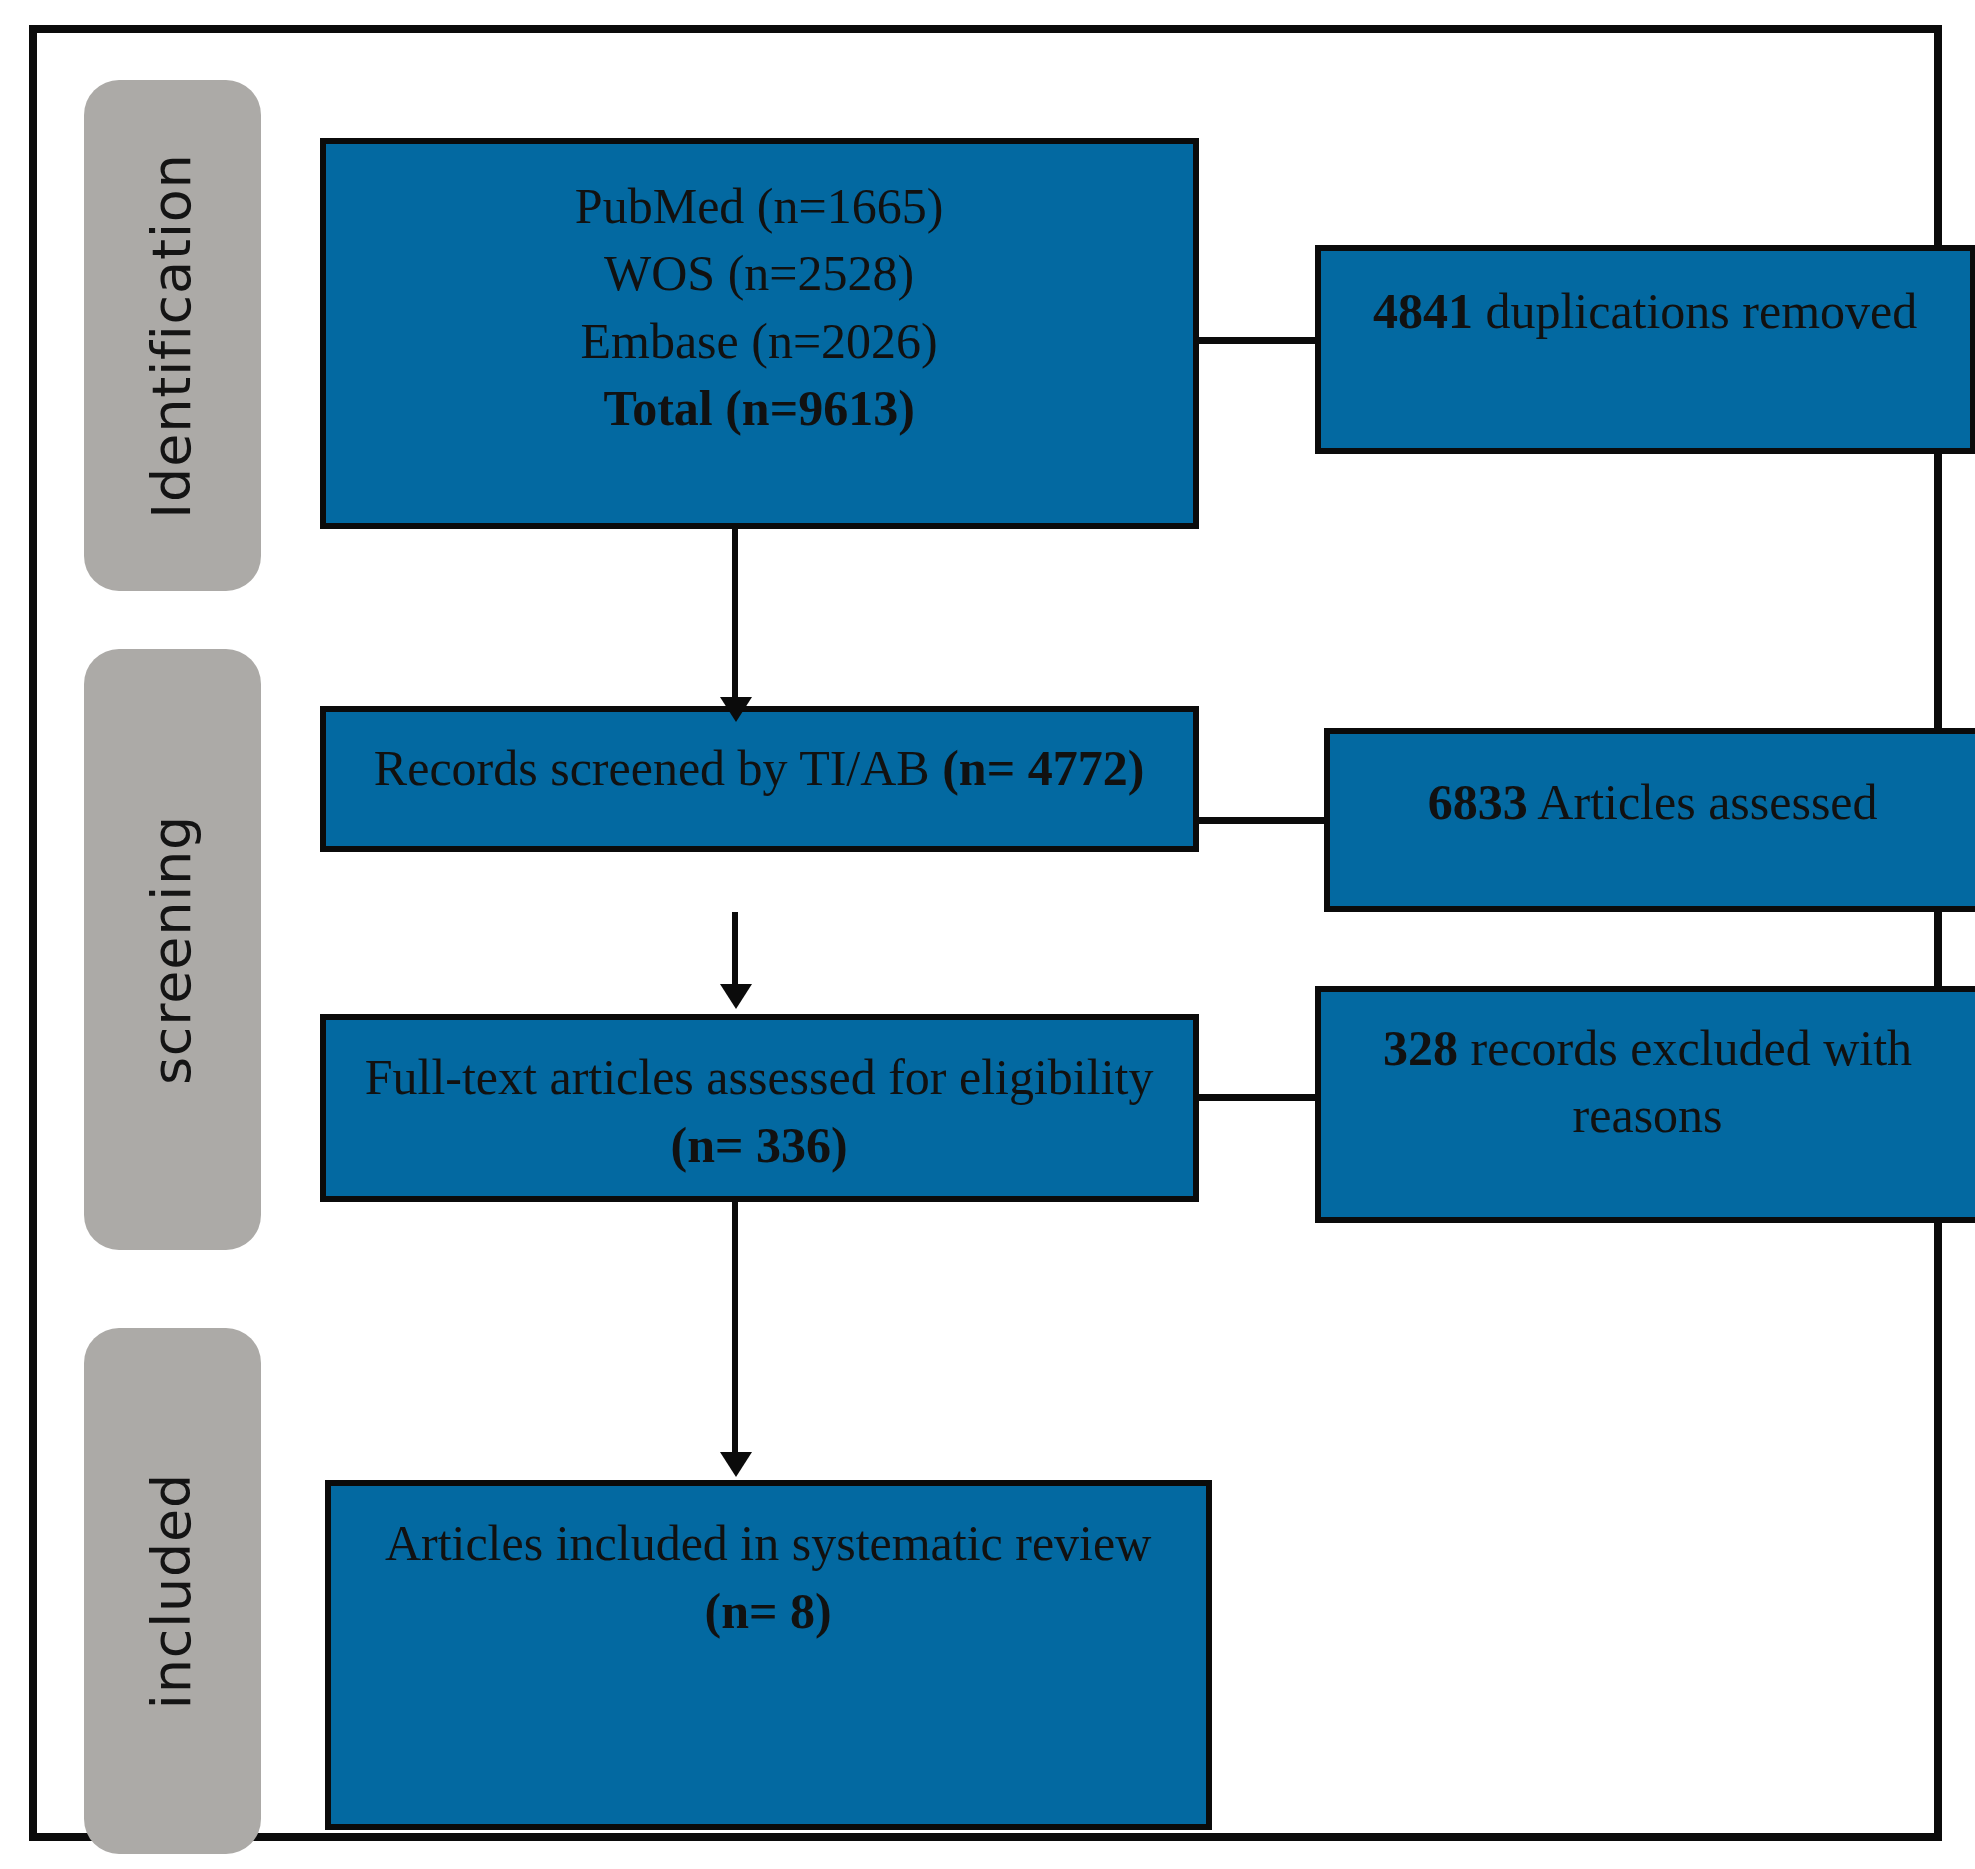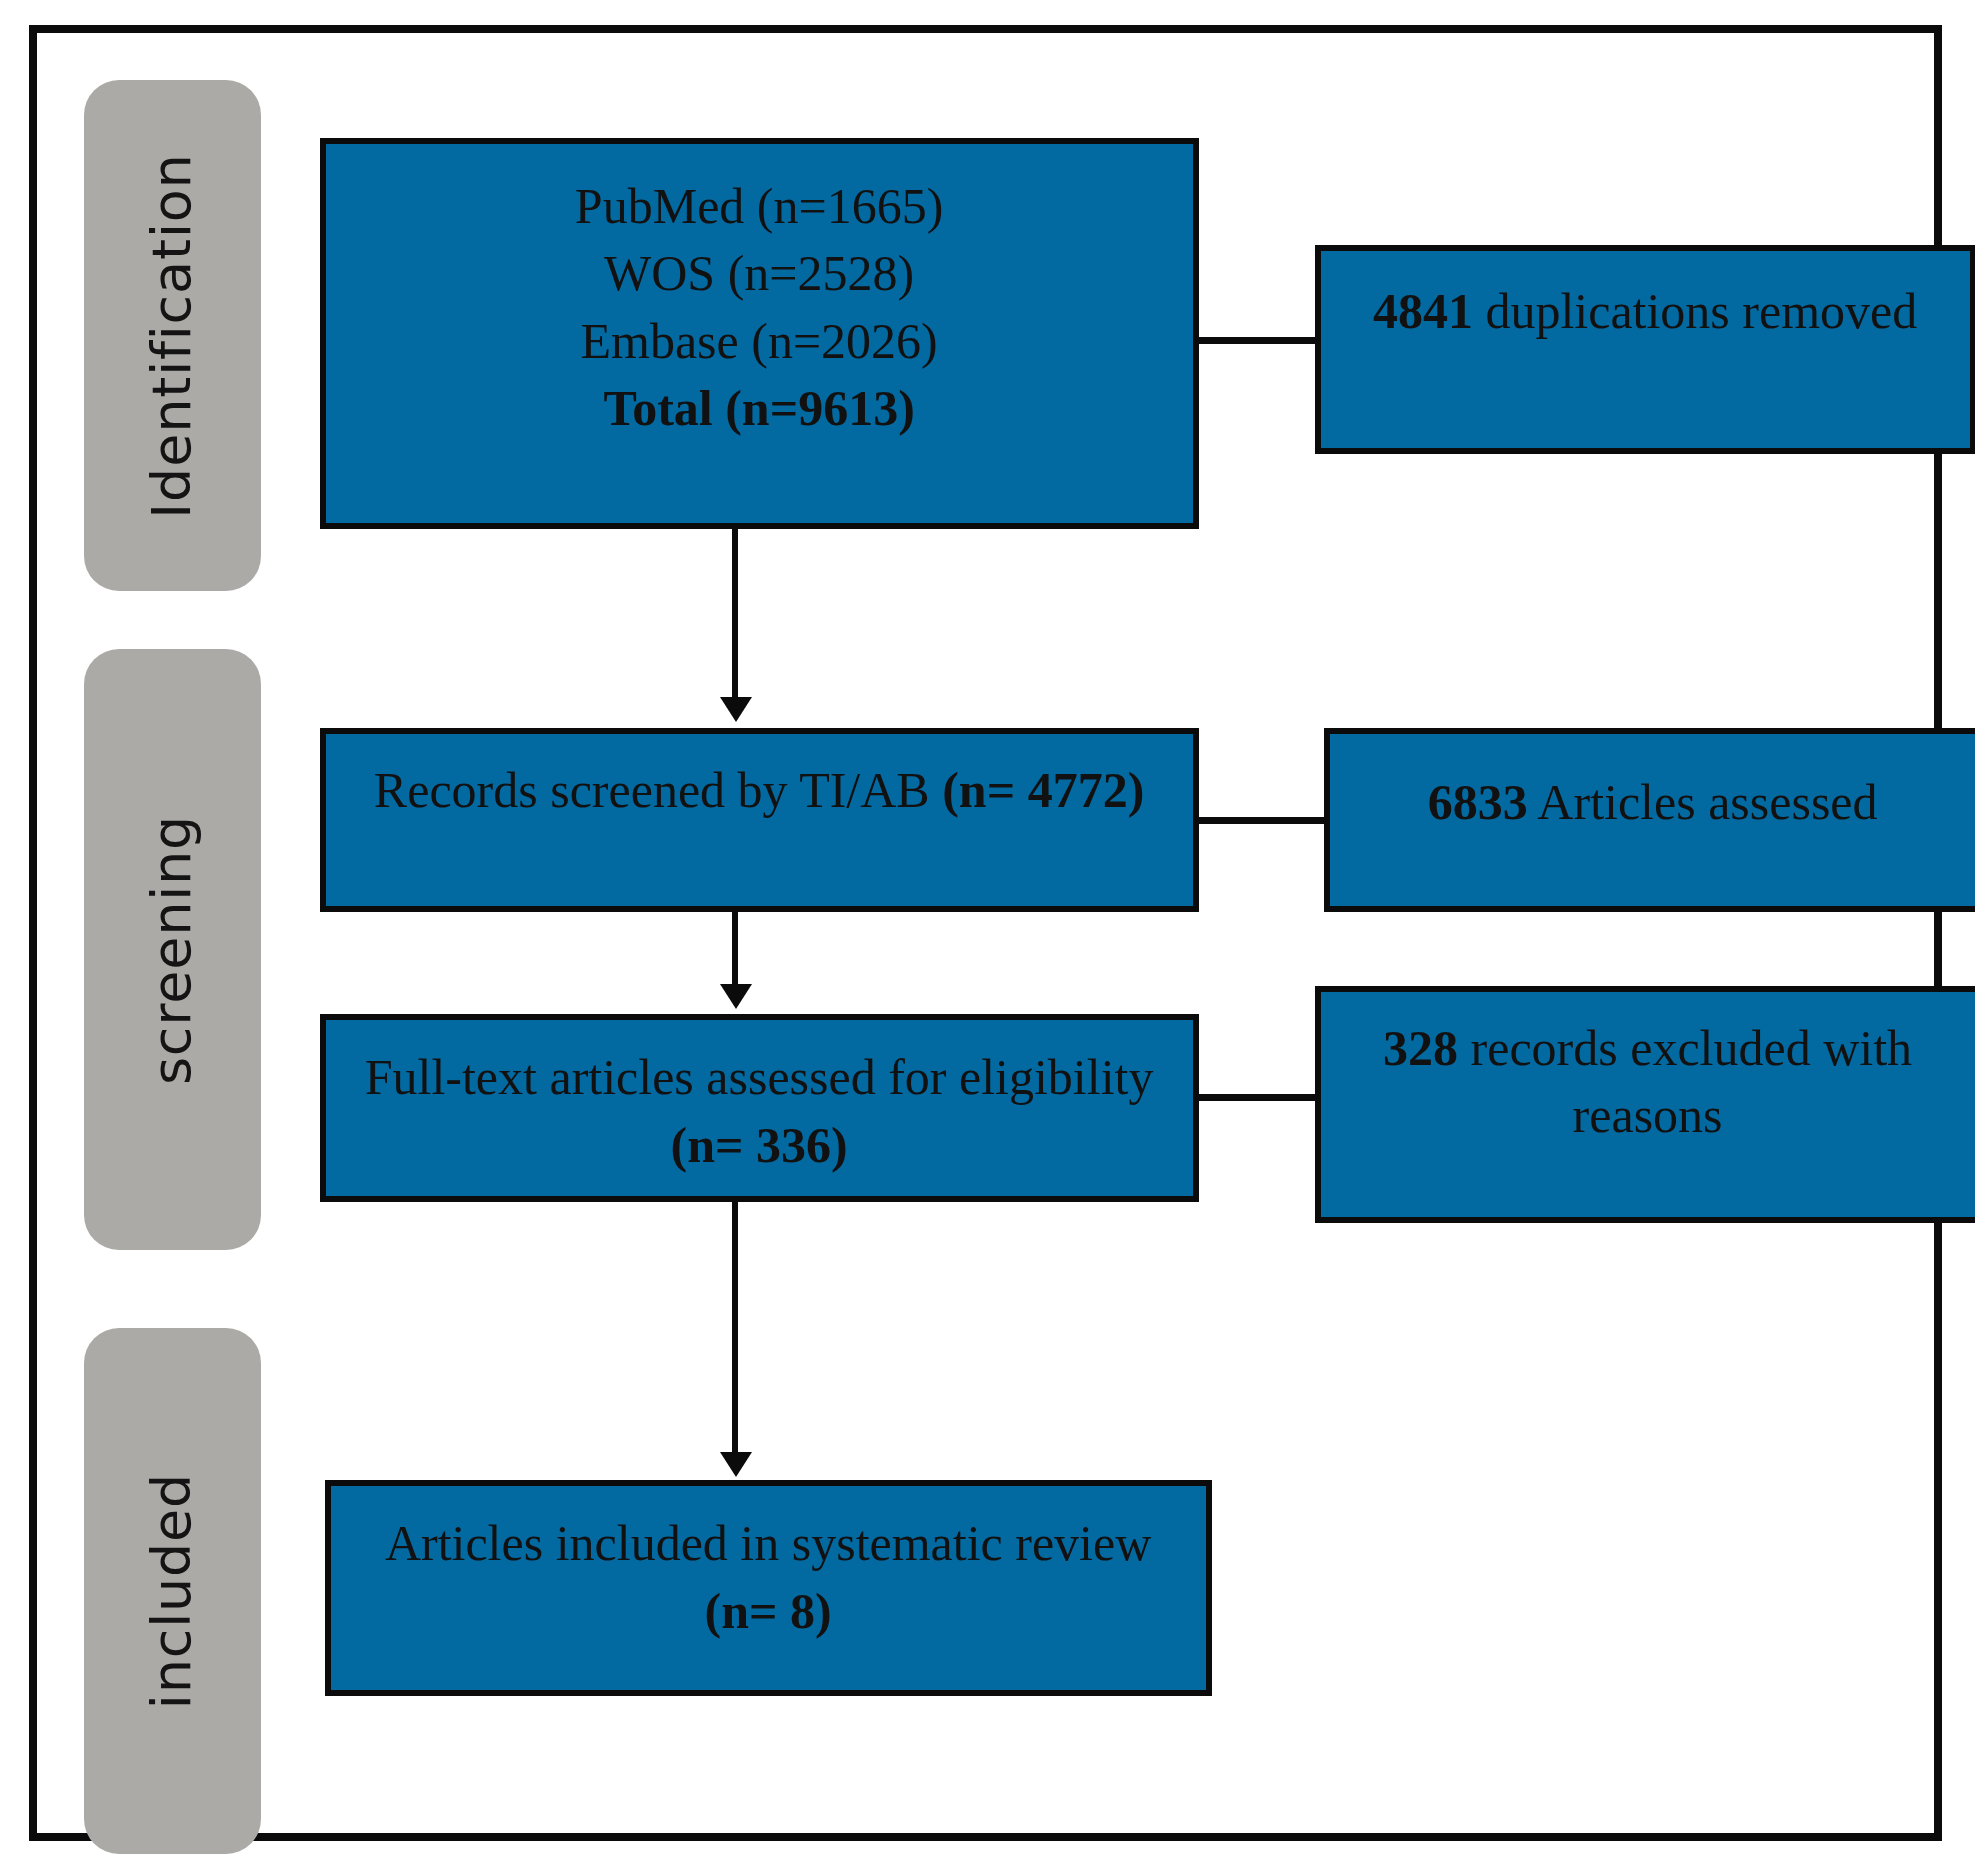--- a/index.html
+++ b/index.html
@@ -73,27 +73,27 @@
     line-height: 1.35;
     padding: 0 19.5px;
     box-sizing: border-box;
   }
   .flow-box .box-text b { font-weight: bold; }
 
   
   #box-sources        { left: 283px;  top: 105px;  width: 879px; height: 391px; }
   #box-sources .box-text { top: 28.6px; }
 
-  #box-screened       { left: 283px;  top: 695px;  width: 879px; height: 184px; text-decoration: underline; }
+  #box-screened       { left: 283px;  top: 673px;  width: 879px; height: 146px; text-decoration: underline; }
   #box-screened .box-text { top: 22.5px; }
 
   #box-fulltext       { left: 283px;  top: 981px; width: 879px; height: 188px; }
   #box-fulltext .box-text { top: 24px; }
 
-  #box-included       { left: 288px;  top: 1447px; width: 887px; height: 216px; }
+  #box-included       { left: 288px;  top: 1447px; width: 887px; height: 350px; }
   #box-included .box-text { top: 24px; }
 
   
   #box-duplicates     { left: 1278px; top: 212px;  width: 661px; height: 209px; }
   #box-duplicates .box-text { top: 27px; }
 
   #box-excluded       { left: 1287px; top: 695px;  width: 658px; height: 184px; }
   #box-excluded .box-text { top: 35px; }
 
   #box-reasons        { left: 1278px; top: 953px; width: 666px; height: 237px; }

